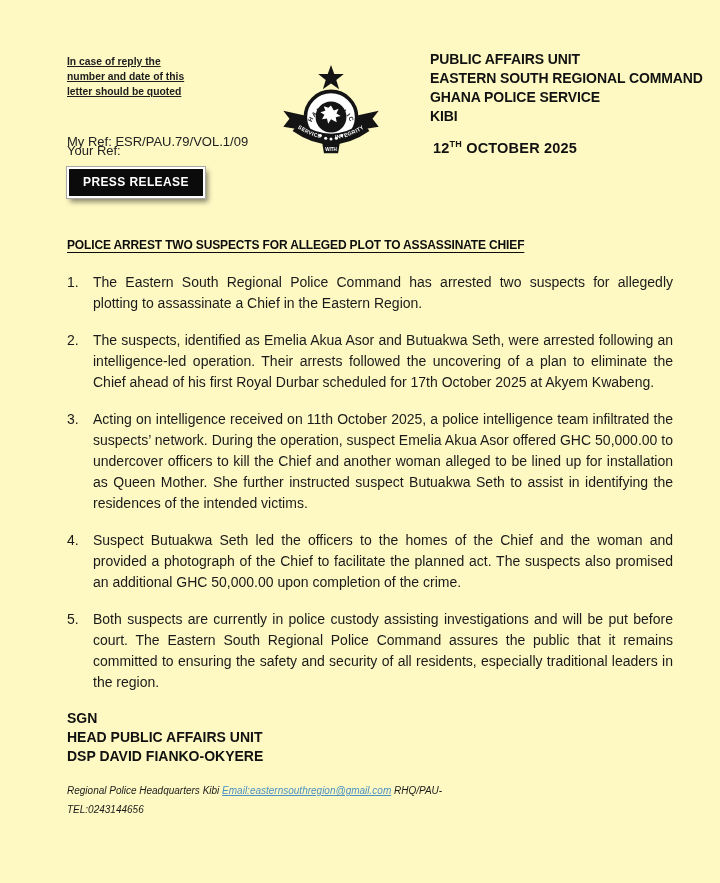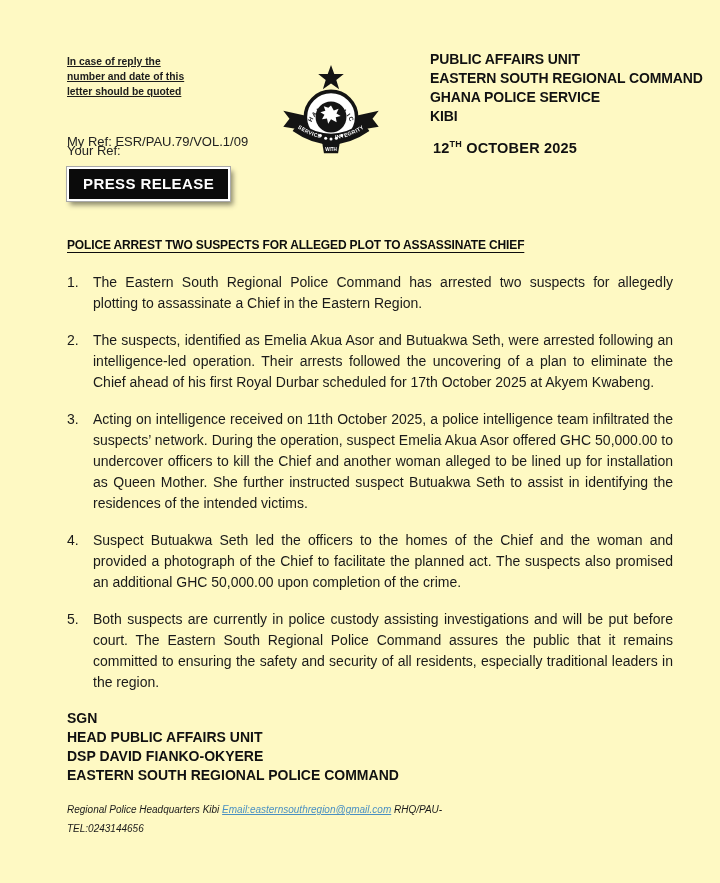--- a/index.html
+++ b/index.html
@@ -19,21 +19,21 @@
   .reply-note div { text-decoration:underline; }
   .ref-line { position:absolute; left:67px; font-size:13px; color:#222; }
   .my-ref { top:134px; }
   .your-ref { top:143px;text-align:right; }
   .press-badge {
     position:absolute; left:67px; top:167px;
     background:#0b0b0b; color:#ffffff;
     border:2px solid #ffffff; outline:1px solid #a9a9a9;
     box-shadow:3px 4px 5px rgba(0,0,0,0.45);
     padding:6px 14px 7px 14px;
-    font-size:15px; font-weight:700; letter-spacing:0.4px;
+    font-size:12px; font-weight:700; letter-spacing:0.4px;
   }
   .crest { position:absolute; left:278px; top:64px; width:106px; height:106px; }
   .unit-block {
     position:absolute; left:430px; top:50px;
     font-size:14px; font-weight:700; line-height:19px; color:#111;
     letter-spacing:-0.1px; white-space:nowrap;
   }
   .date-line {
     position:absolute; left:433px; top:139px;
     font-size:14.5px; font-weight:700; color:#111; letter-spacing:0.2px;
@@ -149,21 +149,20 @@
       <div class="para">
         <span class="num">5.</span>
         <span class="ptxt">Both suspects are currently in police custody assisting investigations and will be put before court. The Eastern South Regional Police Command assures the public that it remains committed to ensuring the safety and security of all residents, especially traditional leaders in the region.</span>
       </div>
     </div>
 
     <div class="signature">
       <div>SGN</div>
       <div>HEAD PUBLIC AFFAIRS UNIT</div>
       <div>DSP DAVID FIANKO-OKYERE</div>
-      <div>EASTERN SOUTH REGIONAL POLICE COMMAND</div>
     </div>
 
     <div class="footer">
       <span>Regional Police Headquarters Kibi </span><a id="email-link" style="color: rgb(74, 144, 194);">Email:easternsouthregion@gmail.com</a><span> RHQ/PAU-</span><br>
       <span>TEL:0243144656</span>
     </div>
 
   </div>
 </div>
 

